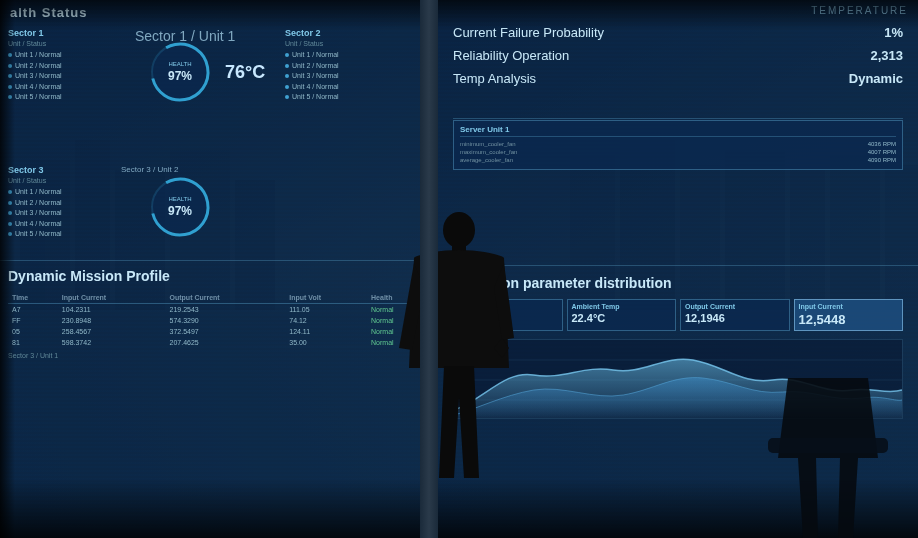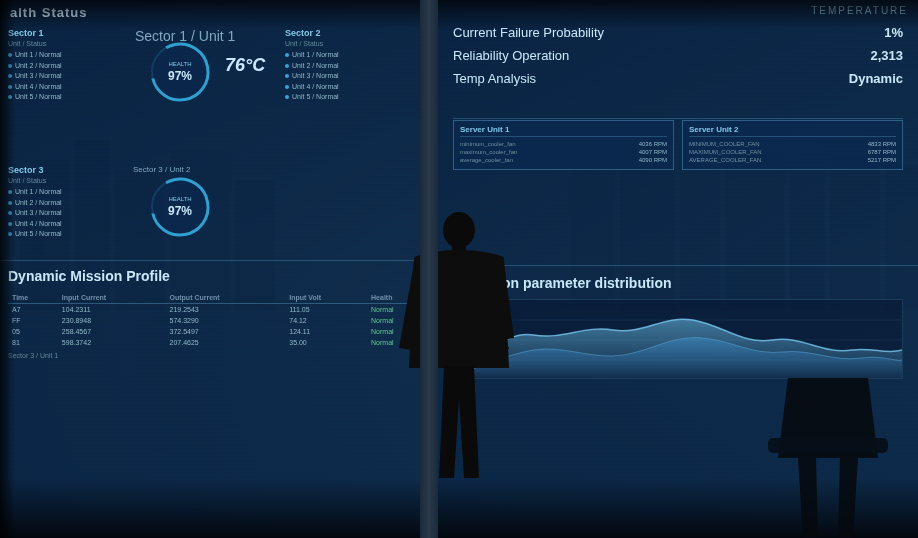--- a/index.html
+++ b/index.html
@@ -391,21 +391,21 @@
 
       <div style="position:absolute;top:40px;left:148px;">
         <svg width="65" height="65" viewBox="0 0 65 65">
           <circle cx="32" cy="32" r="28" fill="rgba(10,40,80,0.6)" stroke="rgba(48,160,208,0.2)" stroke-width="2"></circle>
           <circle cx="32" cy="32" r="28" fill="none" stroke="#30a0d0" stroke-width="3" stroke-dasharray="140 36" stroke-dashoffset="10" transform="rotate(-100 32 32)"></circle>
           <text x="32" y="26" text-anchor="middle" fill="#80c8e8" font-size="6" font-family="Arial">HEALTH</text>
           <text x="32" y="40" text-anchor="middle" fill="#c8e8f8" font-size="12" font-weight="bold" font-family="Arial">97%</text>
         </svg>
       </div>
 
-      <div class="temp-display" style="top:55px;left:225px;font-style:italic;">
+      <div class="temp-display" style="top:62px;left:225px;">
         <span>76°C</span>
       </div>
 
       <div style="position:absolute;top:28px;left:285px;width:120px;">
         <div class="sector-title">Sector 2</div>
         <div class="sector-subtitle">Unit / Status</div>
         <div class="unit-list">
           <div><span class="unit-dot"></span>Unit 1 / Normal</div>
           <div><span class="unit-dot"></span>Unit 2 / Normal</div>
           <div><span class="unit-dot"></span>Unit 3 / Normal</div>
@@ -419,21 +419,21 @@
         <div class="sector-subtitle">Unit / Status</div>
         <div class="unit-list">
           <div><span class="unit-dot"></span>Unit 1 / Normal</div>
           <div><span class="unit-dot"></span>Unit 2 / Normal</div>
           <div><span class="unit-dot"></span>Unit 3 / Normal</div>
           <div><span class="unit-dot"></span>Unit 4 / Normal</div>
           <div><span class="unit-dot"></span>Unit 5 / Normal</div>
         </div>
       </div>
 
-      <div style="position:absolute;top:165px;left:133px;font-size:8px;color:#80a8c0;">Sector 3 / Unit 2</div>
+      <div style="position:absolute;top:165px;left:121px;font-size:8px;color:#80a8c0;">Sector 3 / Unit 2</div>
 
       <div style="position:absolute;top:175px;left:148px;">
         <svg width="65" height="65" viewBox="0 0 65 65">
           <circle cx="32" cy="32" r="28" fill="rgba(10,40,80,0.6)" stroke="rgba(48,160,208,0.2)" stroke-width="2"></circle>
           <circle cx="32" cy="32" r="28" fill="none" stroke="#30a0d0" stroke-width="3" stroke-dasharray="140 36" stroke-dashoffset="10" transform="rotate(-100 32 32)"></circle>
           <text x="32" y="26" text-anchor="middle" fill="#80c8e8" font-size="6" font-family="Arial">HEALTH</text>
           <text x="32" y="40" text-anchor="middle" fill="#c8e8f8" font-size="12" font-weight="bold" font-family="Arial">97%</text>
         </svg>
       </div>
 
@@ -528,42 +528,45 @@
           </div>
           <div class="server-data-row">
             <span>maximum_cooler_fan</span>
             <span class="server-data-val">4007 RPM</span>
           </div>
           <div class="server-data-row">
             <span>average_cooler_fan</span>
             <span class="server-data-val">4090 RPM</span>
           </div>
         </div>
-        <div class="server-panel">
-          <div class="server-title">Server Unit 2</div>
-          <div class="server-data-row">
-            <span>MINIMUM_COOLER_FAN</span>
-            <span class="server-data-val">4833 RPM</span>
-          </div>
-          <div class="server-data-row">
-            <span>MAXIMUM_COOLER_FAN</span>
-            <span class="server-data-val">6787 RPM</span>
-          </div>
-          <div class="server-data-row">
-            <span>AVERAGE_COOLER_FAN</span>
-            <span class="server-data-val">5217 RPM</span>
-          </div>
-        </div>
       </div>
 
       <div style="position:absolute;top:265px;left:0;right:0;height:1px;background:rgba(100,180,220,0.3);"></div>
 
       <div style="position:absolute;top:275px;left:15px;right:15px;">
         <div class="operation-title">Operation parameter distribution</div>
 
+        <div class="param-boxes">
+          <div class="param-box">
+            <div class="param-box-title">Sector 2</div>
+            <div class="param-box-subtitle">Server Unit 1</div>
+          </div>
+          <div class="param-box">
+            <div class="param-box-title">Ambient Temp</div>
+            <div class="param-box-value">22.4°C</div>
+          </div>
+          <div class="param-box">
+            <div class="param-box-title">Output Current</div>
+            <div class="param-box-value">12,1946</div>
+          </div>
+          <div class="param-box" style="background:rgba(30,80,130,0.8);border-color:rgba(140,200,240,0.6);">
+            <div class="param-box-title">Input Current</div>
+            <div class="param-box-value" style="font-size:13px;">12,5448</div>
+          </div>
+        </div>
 
         <div class="chart-area">
           <svg width="100%" height="80" viewBox="0 0 450 80" preserveAspectRatio="none">
             <defs>
               <linearGradient id="chartGrad1" x1="0" y1="0" x2="0" y2="1">
                 <stop offset="0%" stop-color="rgba(100,180,220,0.6)"></stop>
                 <stop offset="100%" stop-color="rgba(100,180,220,0.05)"></stop>
               </linearGradient>
               <linearGradient id="chartGrad2" x1="0" y1="0" x2="0" y2="1">
                 <stop offset="0%" stop-color="rgba(60,140,200,0.5)"></stop>

